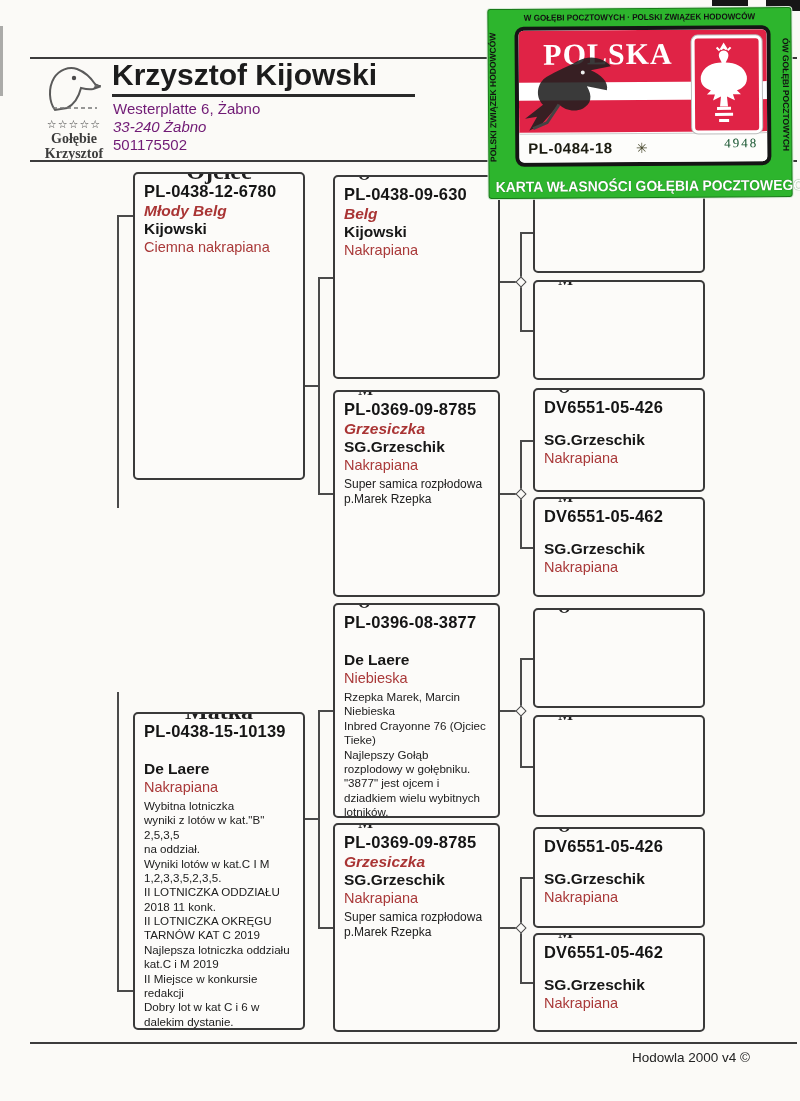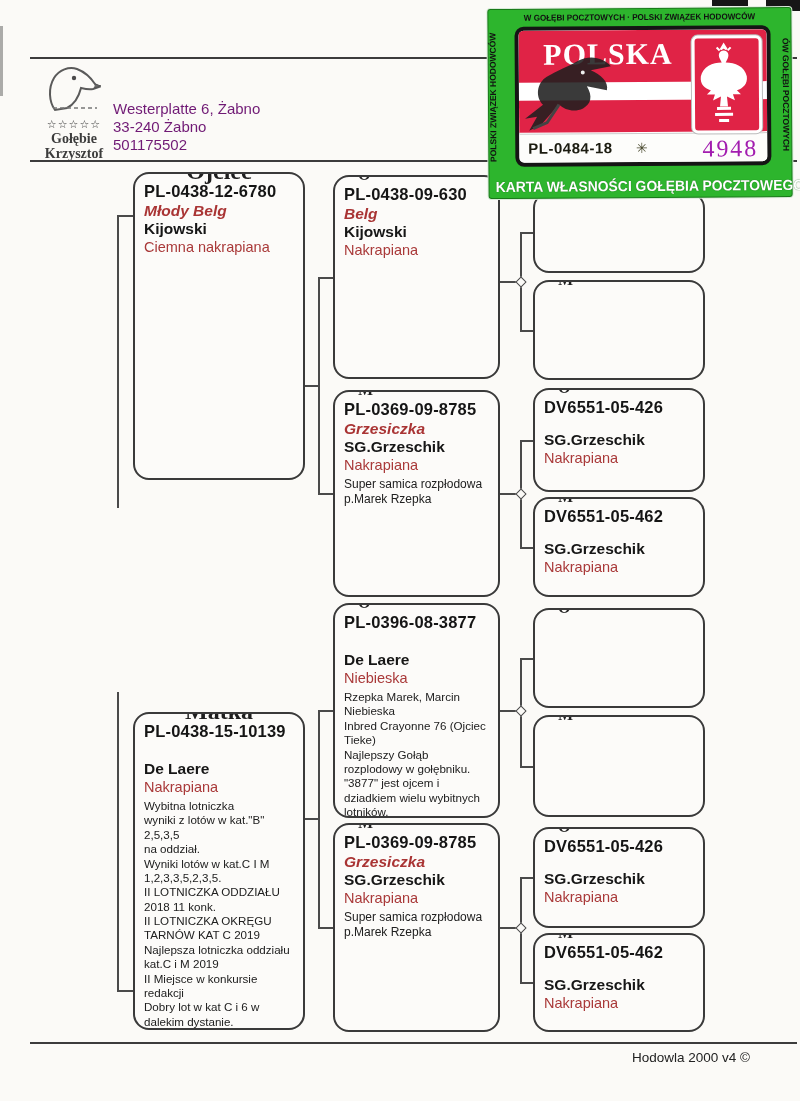--- a/index.html
+++ b/index.html
@@ -26,25 +26,25 @@
   #panel{position:absolute;left:26px;top:17px;width:248px;height:132px;background:#fff;border:4px solid #151515;border-radius:9px;overflow:hidden;}
   .band-red-top{position:absolute;left:0;top:0;width:100%;height:52px;background:#e02346;}
   .band-red-mid{position:absolute;left:0;top:70px;width:100%;height:32px;background:#e02346;}
   #polska{position:absolute;left:0;top:7px;width:72%;text-align:center;font-family:"Liberation Serif",serif;font-weight:bold;font-size:30px;letter-spacing:1px;color:#fff;z-index:2;}
   #year{position:absolute;left:18%;top:66px;width:54%;text-align:center;font-weight:bold;font-size:29px;color:#35d435;z-index:3;text-shadow:0 0 2px #fff,1px 1px 0 #fff,-1px -1px 0 #fff;font-style:italic;}
   #shield{position:absolute;right:5px;top:6px;width:64px;height:92px;background:#e02346;border:3px solid #fff;border-radius:6px;z-index:4;box-shadow:0 0 0 1px #bbb;}
   #pigeon-photo{position:absolute;left:2px;top:22px;z-index:3;}
   #ringline{position:absolute;left:0;bottom:0;width:100%;height:28px;background:#fdfdfb;z-index:2;border-top:1px solid #ccc;}
   #ringline .rp{position:absolute;left:9px;top:5px;font-weight:bold;font-size:15px;letter-spacing:.5px;color:#1b1b10;}
   #ringline .ast{position:absolute;left:47%;top:6px;font-size:14px;color:#4b4b30;}
-  #ringline .ser{position:absolute;right:9px;top:2px;font-family:"Liberation Serif",serif;font-size:24px;letter-spacing:2px;color:#a21caf;}
+  #ringline .ser{position:absolute;right:9px;top:2px;font-family:"Liberation Serif",serif;font-size:13px;letter-spacing:2px;color:#14532d;}
   #stamp .caption{position:absolute;left:0;bottom:3px;width:100%;text-align:center;font-size:14.5px;font-weight:bold;color:#fff;white-space:nowrap;transform:scaleX(.96);text-shadow:0 0 1px #146114;}
 
   
-  .pbox{position:absolute;background:#fcfbf9;border:2px solid #3a3a3a;border-radius:16px;box-sizing:border-box;padding:6px 8px 4px 9px;overflow:hidden;z-index:2;}
+  .pbox{position:absolute;background:#fcfbf9;border:2px solid #3a3a3a;border-radius:5px;box-sizing:border-box;padding:6px 8px 4px 9px;overflow:hidden;z-index:2;}
   .pbox .title{position:absolute;top:-16px;left:50%;transform:translateX(-50%);background:#fcfbf9;padding:0 7px;font-family:"Liberation Serif",serif;font-weight:bold;font-size:24px;color:#1e1e1e;white-space:nowrap;line-height:26px;}
   .pbox .title.small{font-size:18px;top:-13px;line-height:21px;}
   .pbox .tag{position:absolute;top:-11px;left:14px;background:#fcfbf9;padding:0 9px;font-family:"Liberation Serif",serif;font-weight:bold;font-size:16px;color:#222;line-height:18px;}
   .pbox .tag:empty{display:none;}
   .ring{display:block;font-weight:bold;font-size:16.5px;letter-spacing:.2px;color:#151515;margin-top:2px;}
   .bname{display:block;font-weight:bold;font-style:italic;font-size:15.5px;color:#a93434;margin-top:1px;min-height:18px;}
   .breeder{display:block;font-weight:bold;font-size:15.5px;color:#161616;}
   .colorline{display:block;font-size:14.5px;color:#a93939;margin-top:1px;}
   .desc{display:block;font-size:12px;line-height:1.26;color:#202020;white-space:pre-line;margin-top:4px;}
   .desc.tight{font-size:11.6px;line-height:1.24;}
@@ -79,22 +79,23 @@
     <svg width="66" height="52" viewBox="0 0 66 52">
       <path d="M14 48 C8 40 7 26 13 16 C18 8 28 4 36 7 C44 10 50 16 54 22 L58 25 L52 27 C48 28 44 27 40 26 C38 34 34 42 26 46 Z" fill="none" stroke="#5a5a5a" stroke-width="2"></path>
       <circle cx="33" cy="16" r="2.2" fill="#4a4a4a"></circle>
       <path d="M54 22 L60 24 L53 26" fill="#6a6a6a" stroke="#555" stroke-width="1"></path>
       <path d="M12 46 L56 46" stroke="#777" stroke-width="1.5" stroke-dasharray="4 3"></path>
     </svg>
     <div class="stars">☆☆☆☆☆</div>
     <div class="lg">Gołębie</div>
     <div class="lg">Krzysztof</div>
   </div>
+  <h1 id="owner-name">Krzysztof Kijowski</h1>
   <div class="addr" style="top:100px;">Westerplatte 6, Żabno</div>
-  <div class="addr" style="top:118px;">33-240 Żabno</div>
+  <div class="addr" style="top:118px;font-style:italic;">33-240 Żabno</div>
   <div class="addr" style="top:136px;">501175502</div>
 
   <div id="stamp">
     <div class="edge-top">W GOŁĘBI POCZTOWYCH · POLSKI ZWIĄZEK HODOWCÓW</div>
     <div class="edge-left">POLSKI  ZWIĄZEK  HODOWCÓW</div>
     <div class="edge-right">ÓW  GOŁĘBI  POCZTOWYCH</div>
     <div id="panel">
       <div class="band-red-top"></div>
       <div class="band-red-mid"></div>
       <div id="polska">POLSKA</div>

